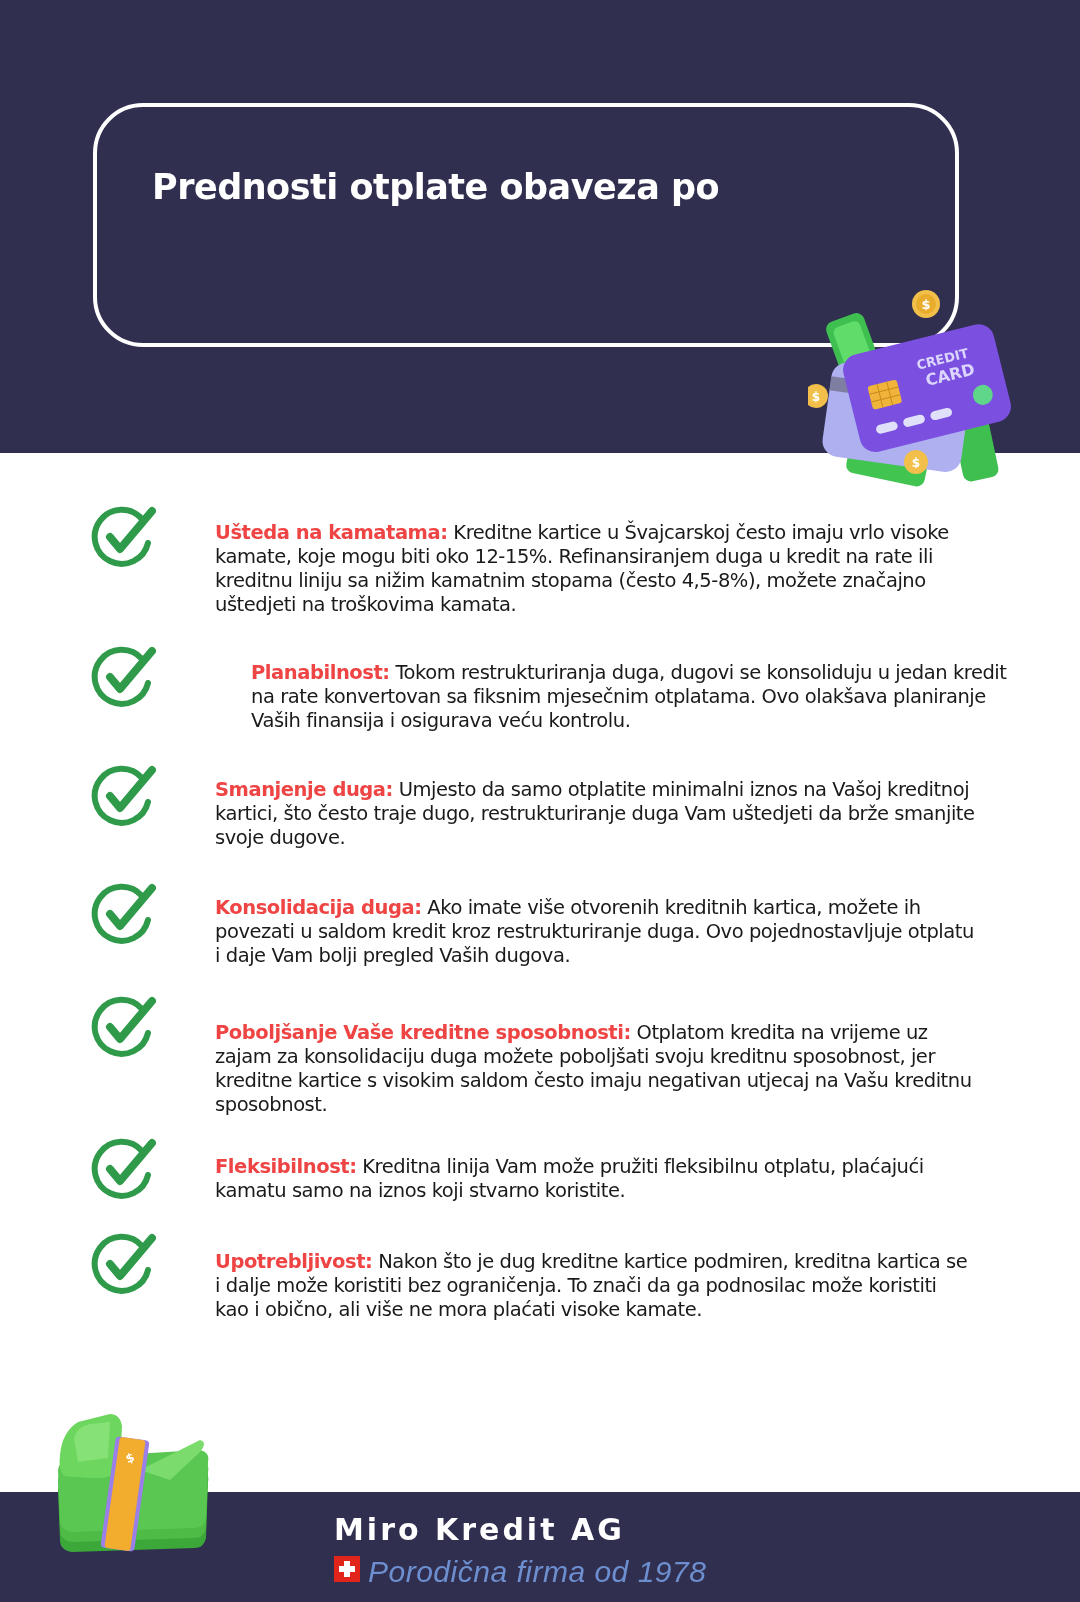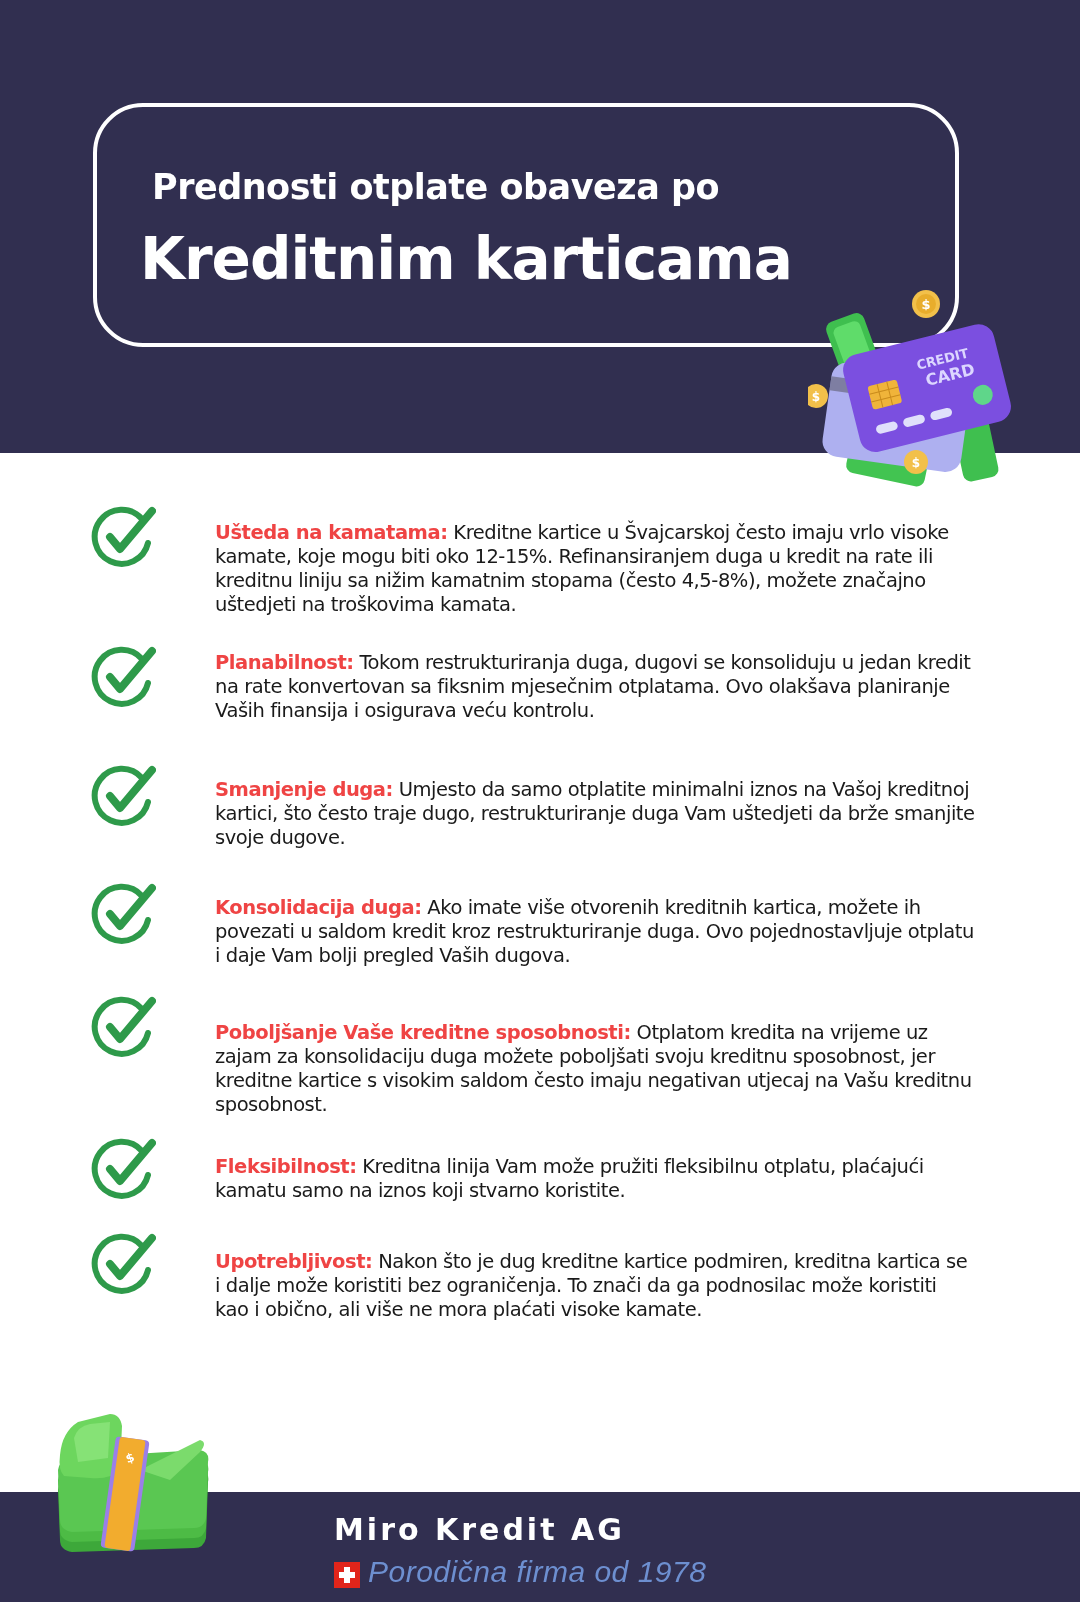--- a/index.html
+++ b/index.html
@@ -59,21 +59,21 @@
       position: absolute; left: 50px; top: 1410px; width: 170px; height: 150px;
     }
     .brand-name {
       position: absolute; left: 334px; top: 1505px;
       color: #ffffff; font-size: 30px; font-weight: bold;
       font-family: "DejaVu Sans", sans-serif; letter-spacing: 3px;
       white-space: nowrap; line-height: 50px;
     }
     .brand-tagline {
       position: absolute; left: 334px; top: 1556px;
-      display: flex; align-items: flex-end; gap: 8px;
+      display: flex; align-items: flex-start; gap: 8px;
       white-space: nowrap;
     }
     .swiss-flag {
       width: 26px; height: 26px; background: #e1251b; position: relative;
     }
     .swiss-flag::before, .swiss-flag::after {
       content: ""; position: absolute; background: #fff;
     }
     .swiss-flag::before { left: 10px; top: 5px; width: 6px; height: 16px; }
     .swiss-flag::after { left: 5px; top: 10px; width: 16px; height: 6px; }
@@ -83,21 +83,20 @@
       line-height: 32px;
     }
   </style>
 </head>
 <body>
 
 <div class="header-band"></div>
 
 <div class="title-box">
   <div class="title-line1">Prednosti otplate obaveza po</div>
-  <div class="title-line2">Kreditnim karticama</div>
 </div>
 
 <svg class="card-illustration" viewBox="0 0 210 215" xmlns="http://www.w3.org/2000/svg">
 
   <g>
     <rect x="30" y="25" width="40" height="90" rx="8" fill="#3fbf4f" transform="rotate(-20 50 70)"></rect>
     <rect x="36" y="32" width="28" height="60" rx="6" fill="#5fdc6a" transform="rotate(-20 50 70)"></rect>
     <rect x="148" y="110" width="36" height="80" rx="8" fill="#3fbf4f" transform="rotate(-12 166 150)"></rect>
     <rect x="40" y="150" width="80" height="40" rx="8" fill="#42c451" transform="rotate(12 80 170)"></rect>
   </g>
@@ -141,21 +140,21 @@
       <path d="M20 34 L30 46 L62 8" fill="none" stroke="#2e9a4a" stroke-width="8" stroke-linecap="round" stroke-linejoin="round"></path>
     </svg>
     <div class="item-text" style="top:18px;"><span class="item-title">Ušteda na kamatama:</span><span> Kreditne kartice u Švajcarskoj često imaju vrlo visoke kamate, koje mogu biti oko 12-15%. Refinansiranjem duga u kredit na rate ili kreditnu liniju sa nižim kamatnim stopama (često 4,5-8%), možete značajno uštedjeti na troškovima kamata.</span></div>
   </div>
 
   <div class="item" style="top:643px;">
     <svg class="check" viewBox="0 0 66 66">
       <path d="M52 16 A27 27 0 1 0 58 40" fill="none" stroke="#2e9a4a" stroke-width="6" stroke-linecap="round"></path>
       <path d="M20 34 L30 46 L62 8" fill="none" stroke="#2e9a4a" stroke-width="8" stroke-linecap="round" stroke-linejoin="round"></path>
     </svg>
-    <div class="item-text" style="top:8px;"><span class="item-title">Planabilnost:</span><span> Tokom restrukturiranja duga, dugovi se konsoliduju u jedan kredit na rate konvertovan sa fiksnim mjesečnim otplatama. Ovo olakšava planiranje Vaših finansija i osigurava veću kontrolu.</span></div>
+    <div class="item-text" style="top:18px;margin-left:36px;"><span class="item-title">Planabilnost:</span><span> Tokom restrukturiranja duga, dugovi se konsoliduju u jedan kredit na rate konvertovan sa fiksnim mjesečnim otplatama. Ovo olakšava planiranje Vaših finansija i osigurava veću kontrolu.</span></div>
   </div>
 
   <div class="item" style="top:762px;">
     <svg class="check" viewBox="0 0 66 66">
       <path d="M52 16 A27 27 0 1 0 58 40" fill="none" stroke="#2e9a4a" stroke-width="6" stroke-linecap="round"></path>
       <path d="M20 34 L30 46 L62 8" fill="none" stroke="#2e9a4a" stroke-width="8" stroke-linecap="round" stroke-linejoin="round"></path>
     </svg>
     <div class="item-text" style="top:16px;"><span class="item-title">Smanjenje duga:</span><span> Umjesto da samo otplatite minimalni iznos na Vašoj kreditnoj kartici, što često traje dugo, restrukturiranje duga Vam uštedjeti da brže smanjite svoje dugove.</span></div>
   </div>
 

